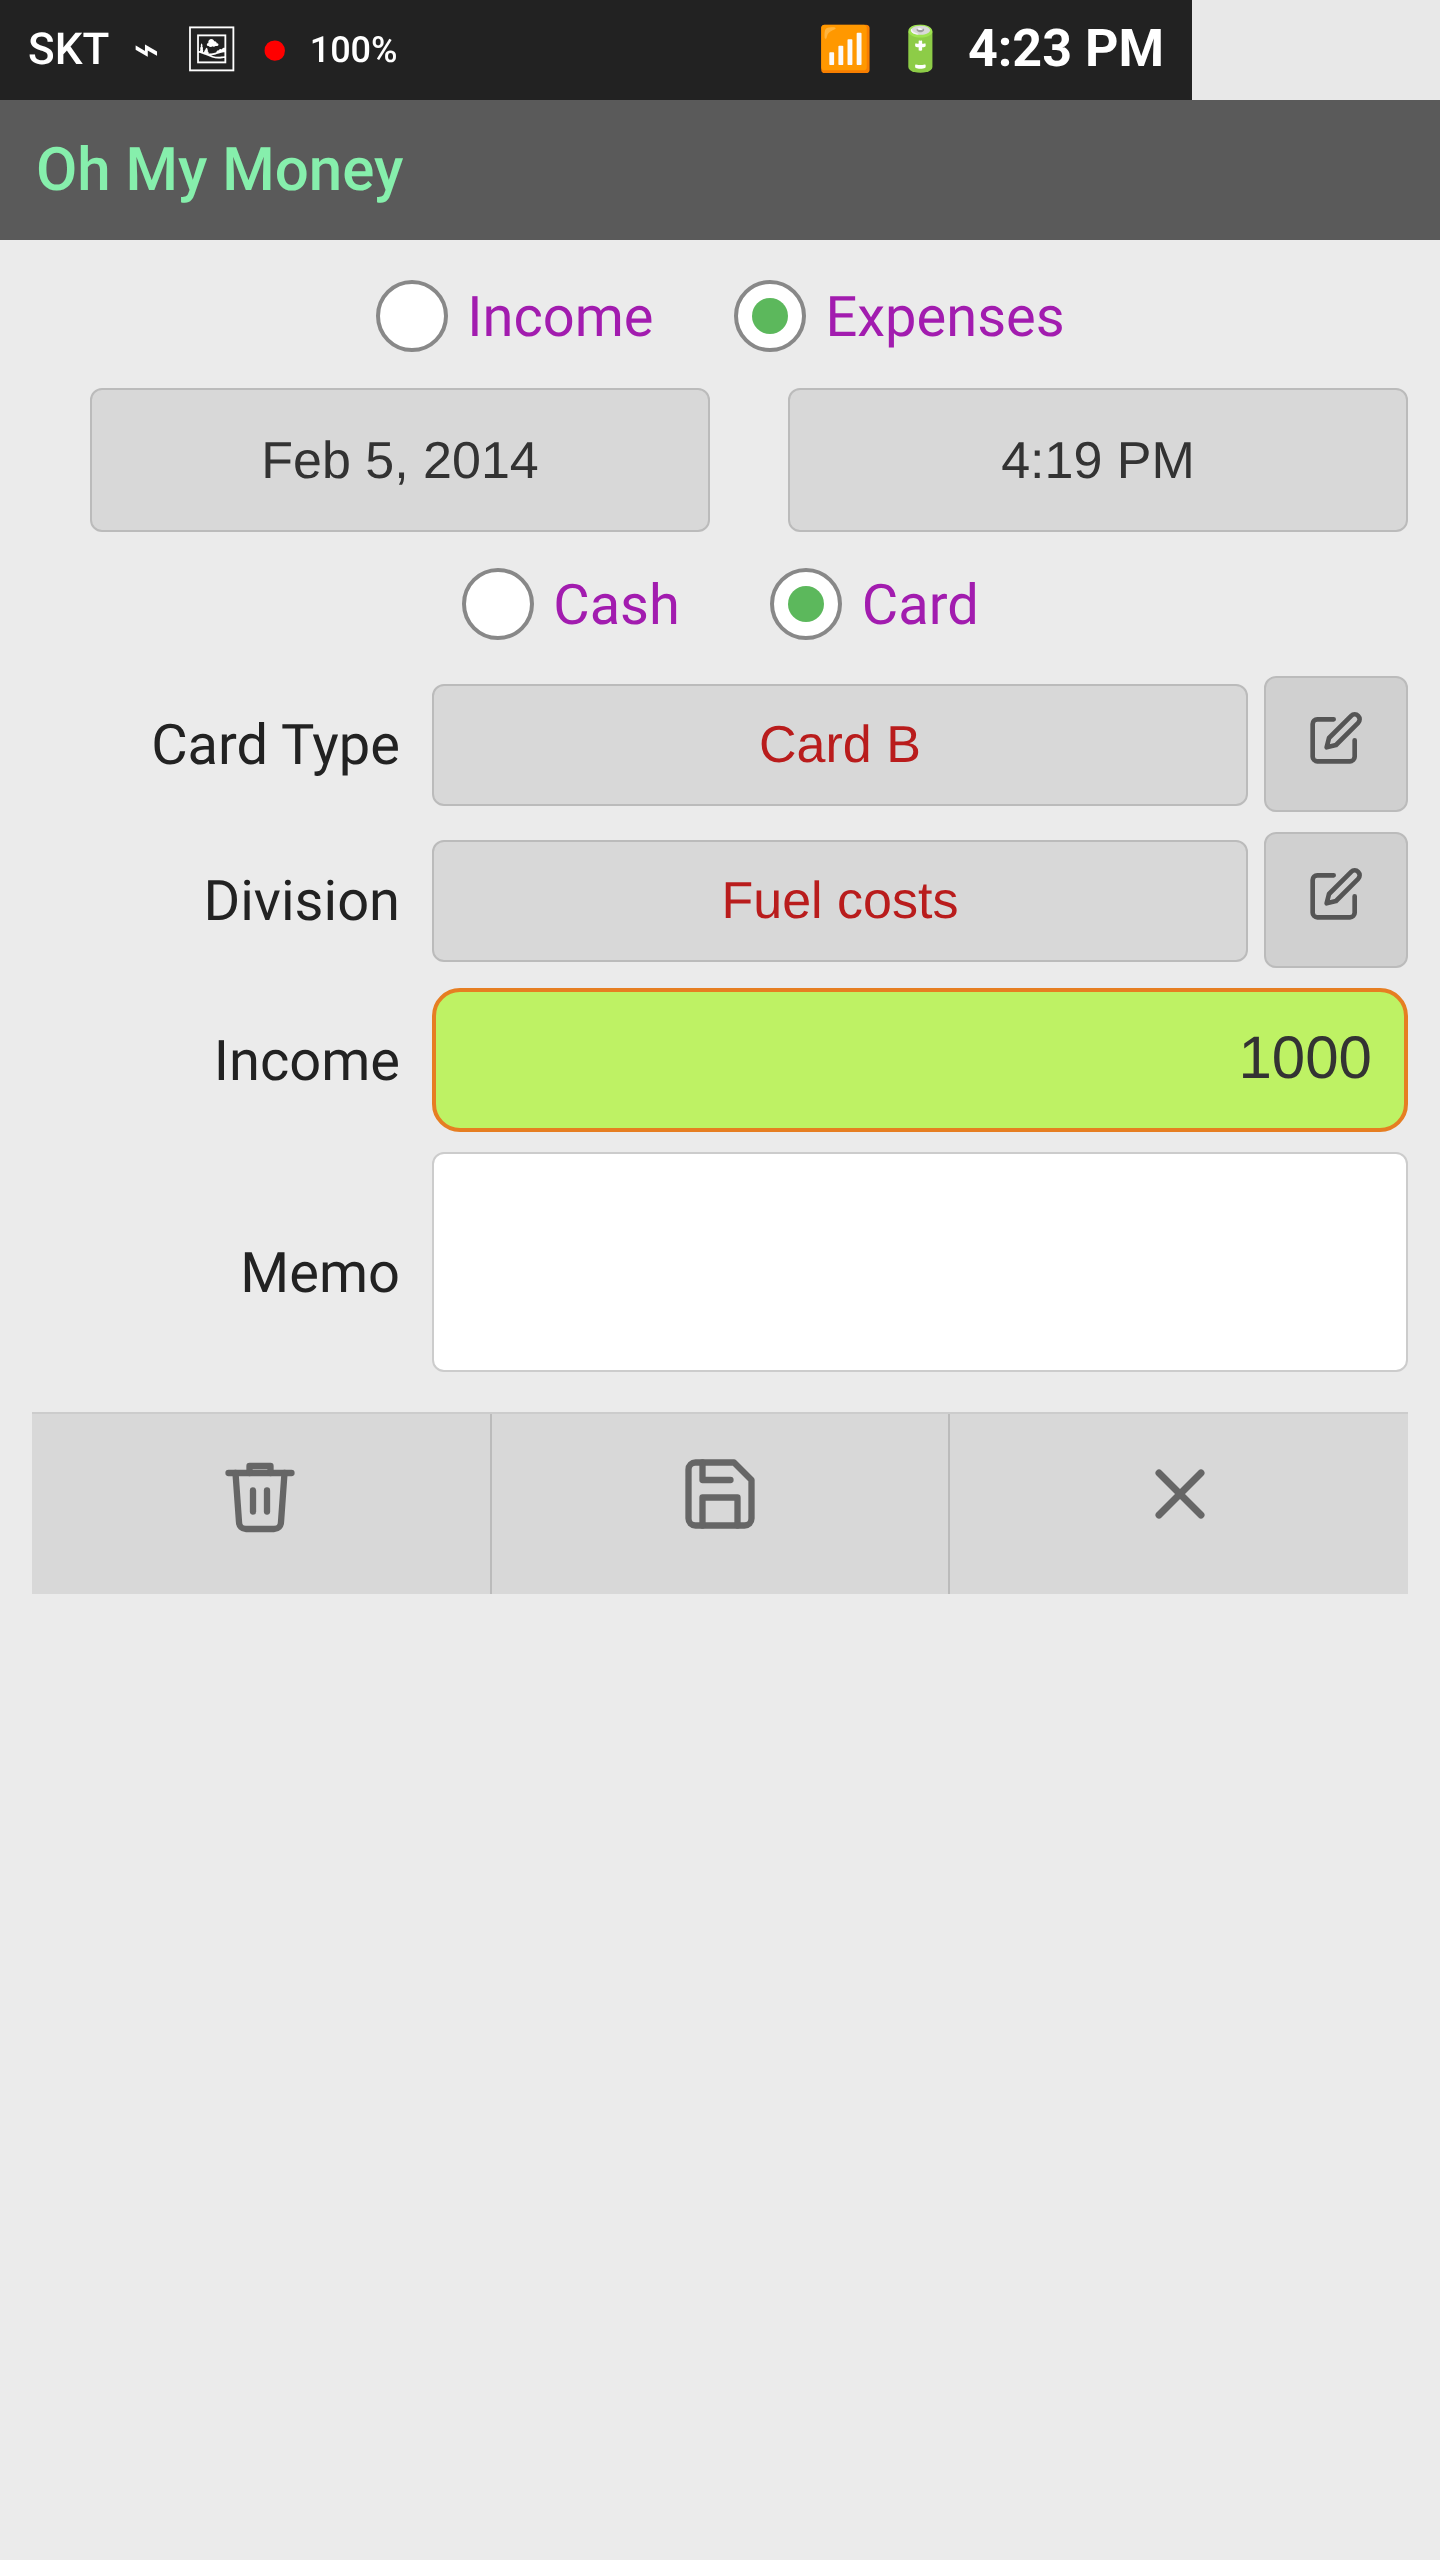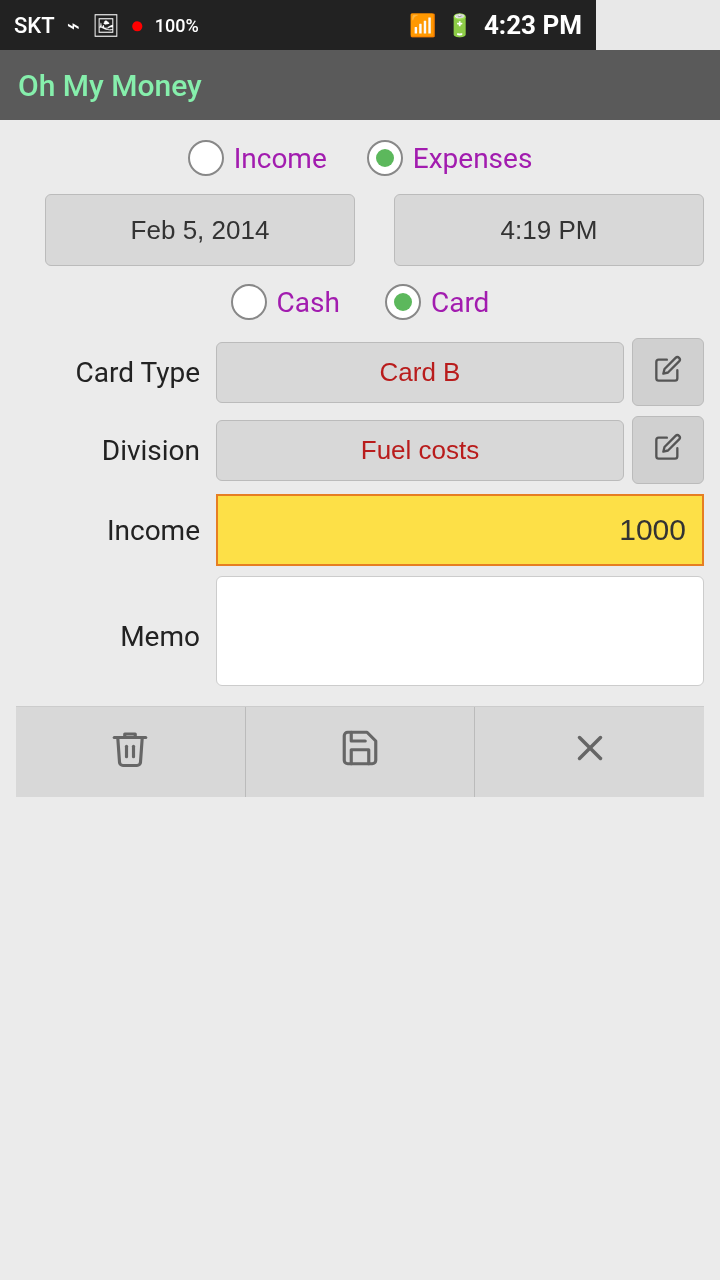--- a/index.html
+++ b/index.html
@@ -172,22 +172,22 @@
       justify-content: center;
       cursor: pointer;
       font-size: 28px;
       color: #555;
       flex-shrink: 0;
     }
     .amount-input {
       flex: 1;
       height: 72px;
       border: 2.5px solid #e67e22;
-      border-radius: 0;
-      background: #fde047;
+      border-radius: 14px;
+      background: #bef264;
       font-size: 30px;
       color: #333;
       text-align: right;
       padding: 0 16px;
       outline: none;
     }
     .memo-input {
       flex: 1;
       height: 110px;
       border: 1px solid #ccc;

